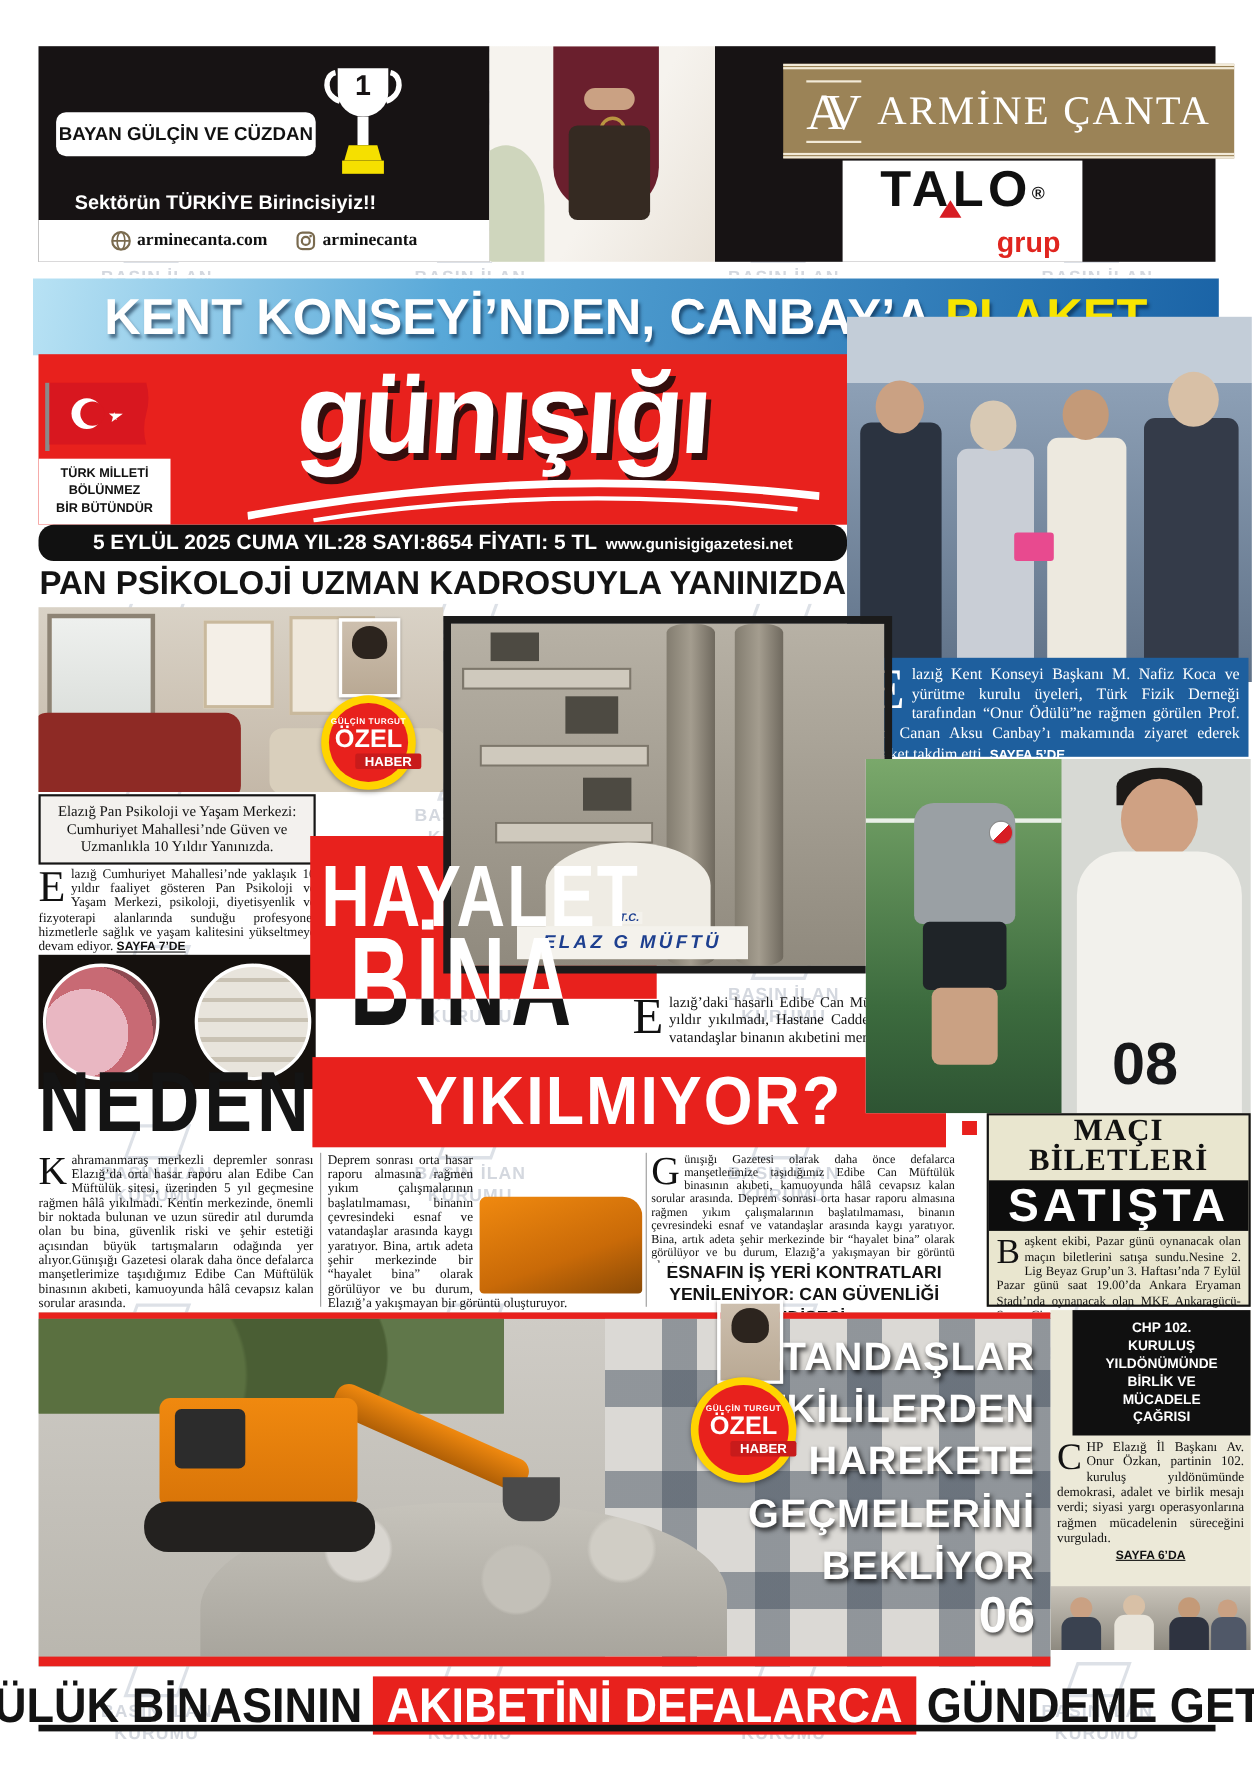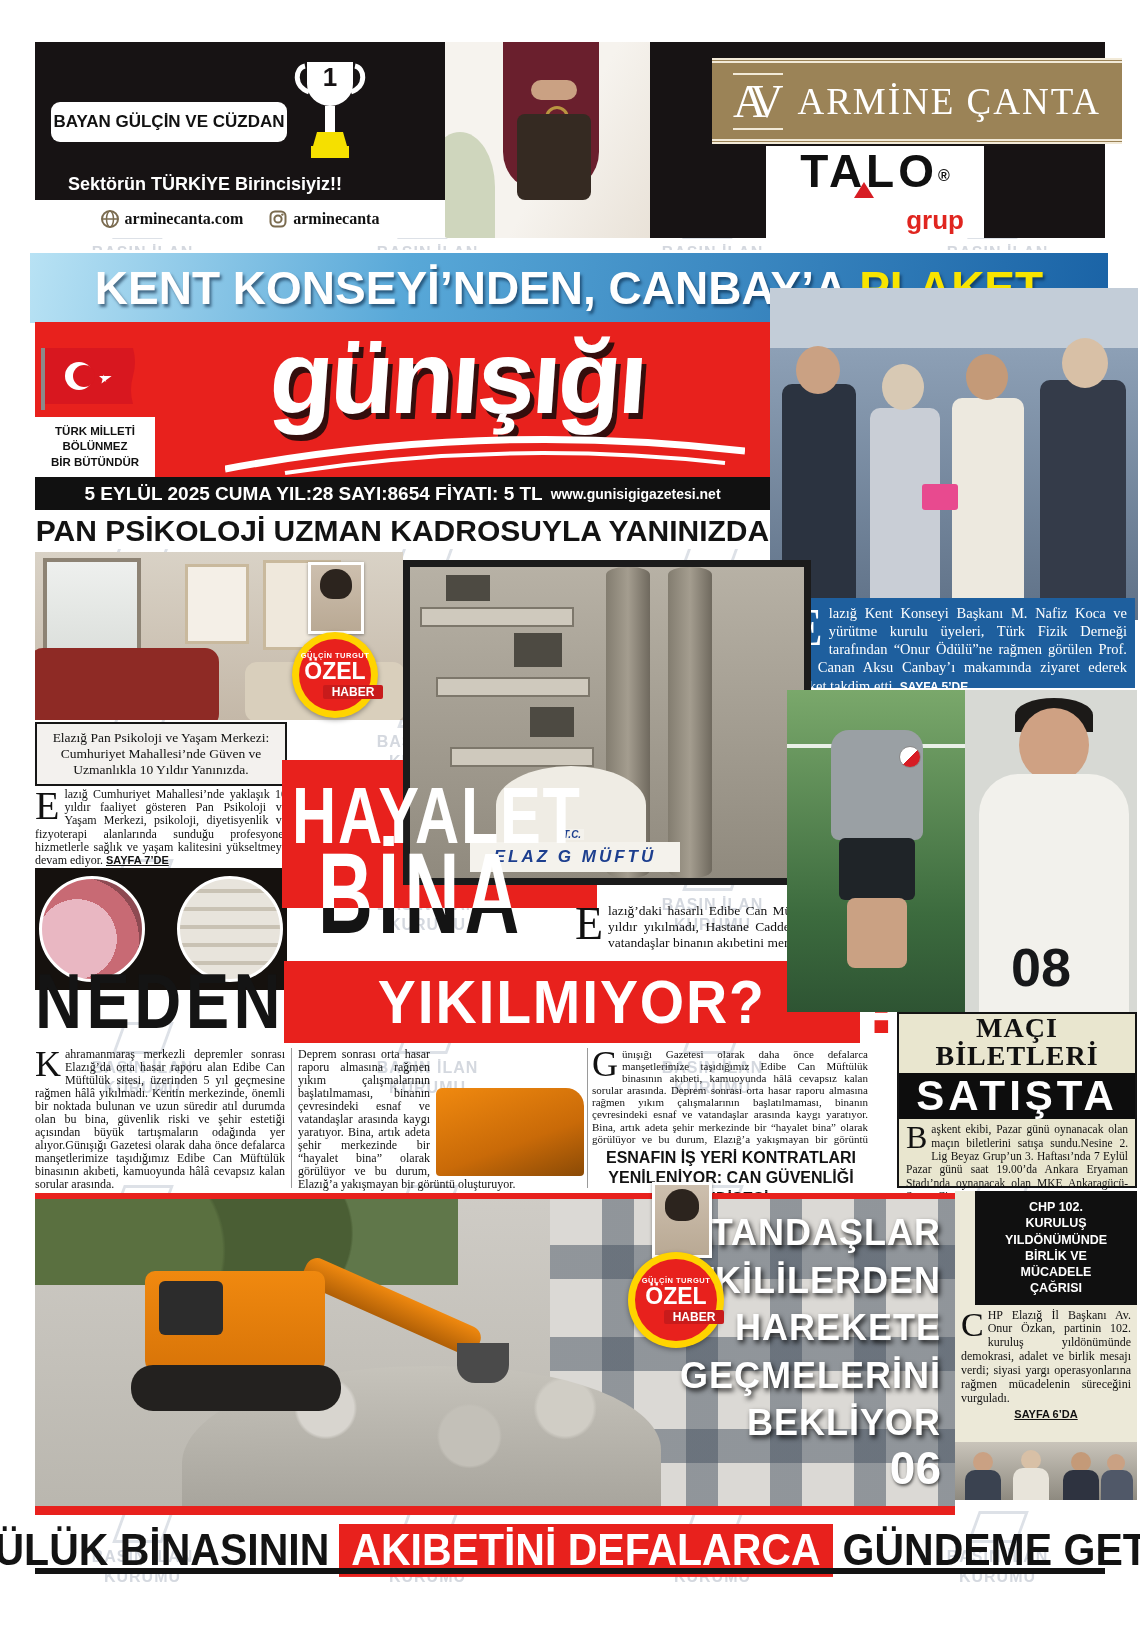--- a/index.html
+++ b/index.html
@@ -50,21 +50,21 @@
   .ceremony{left:770px;top:288px;width:368px;height:332px;background:linear-gradient(#c3cdd8 0 18%,#8da0b6 18%,#5f7187);overflow:hidden;}
   .person{position:absolute;border-radius:10px 10px 0 0;}
   .head{position:absolute;border-radius:50%;}
   .masthead{left:35px;top:322px;width:735px;height:155px;background:#e8211d;overflow:hidden;}
   .logo{position:absolute;left:110px;top:-4px;width:625px;text-align:center;color:#fff;font-weight:900;font-size:104px;
         letter-spacing:-3px;transform:skewX(-4deg);text-shadow:5px 6px 0 rgba(20,10,10,.85);}
   .swoosh{position:absolute;left:190px;bottom:2px;}
   .flag{position:absolute;left:6px;top:22px;}
   .motto{position:absolute;left:0;bottom:0;width:120px;height:60px;background:#fff;display:flex;align-items:center;justify-content:center;
         font-weight:900;font-size:11.5px;text-align:center;line-height:1.35;color:#111;}
-  .dateline{left:35px;top:477px;width:735px;height:33px;background:#111;color:#fff;display:flex;align-items:center;justify-content:center;gap:8px;}
+  .dateline{left:35px;top:477px;width:735px;height:33px;background:#111;color:#fff;display:flex;align-items:center;justify-content:center;gap:8px;border-radius:14px;}
   .date-main{font-weight:900;font-size:19px;}
   .date-web{font-weight:bold;font-size:14px;}
   
   .plaket{left:783px;top:598px;width:352px;height:90px;background:#1e5f9e;color:#fff;padding:6px 8px;box-sizing:border-box;
         font-size:14.5px;line-height:1.25;text-align:justify;}
   .plaket .dc{float:left;font-size:52px;line-height:.78;padding:4px 6px 0 0;font-family:"Liberation Serif",serif;}
   .pref{font-family:"Liberation Sans",sans-serif;font-weight:900;font-size:12px;text-decoration:underline;}
   
   .pan-strip{left:35px;top:512px;width:735px;height:37px;background:#fff;display:flex;align-items:center;justify-content:center;
         font-weight:900;font-size:30px;color:#131313;white-space:nowrap;transform-origin:left center;}

